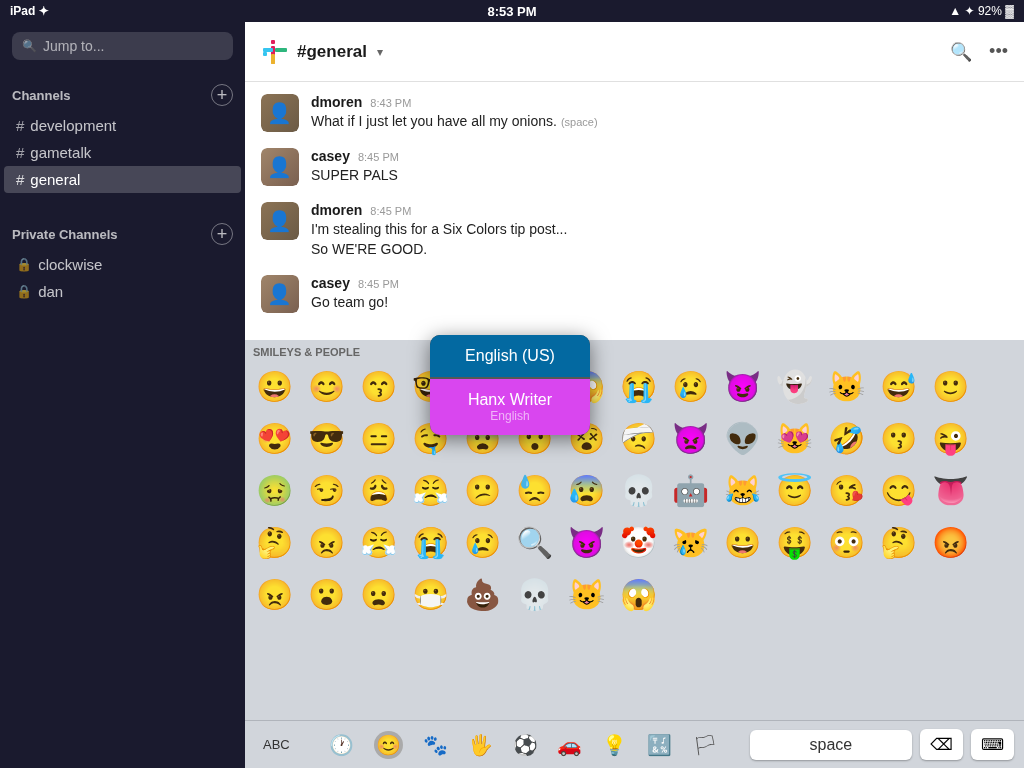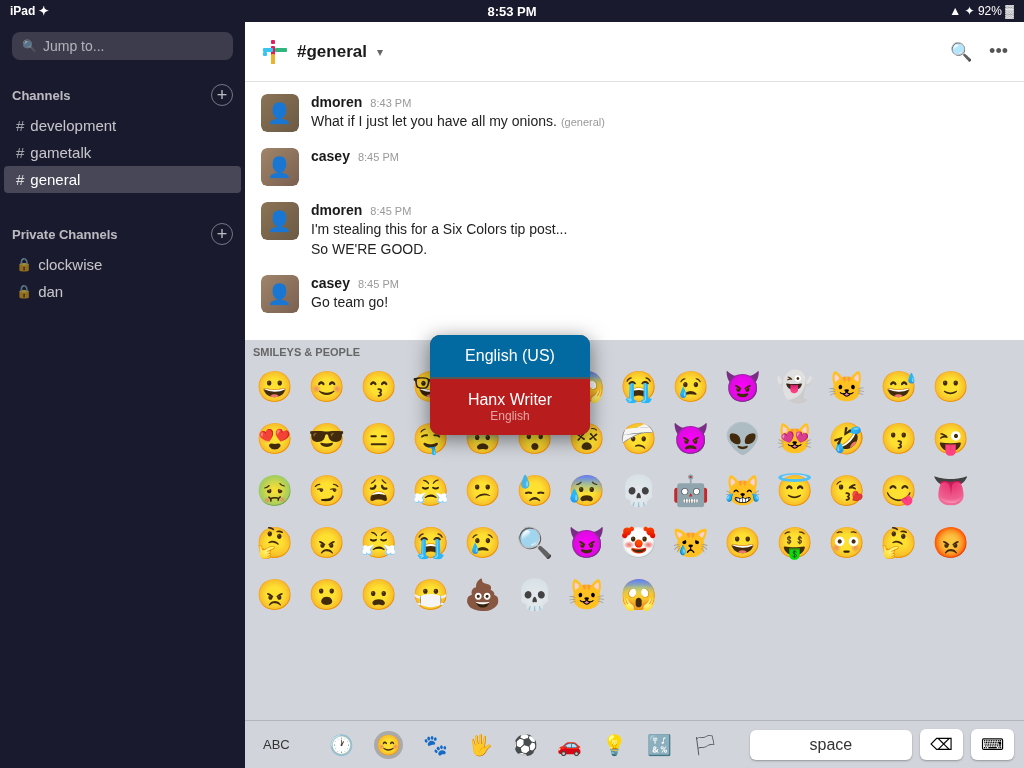--- a/index.html
+++ b/index.html
@@ -123,21 +123,21 @@
     #lang-picker {
       position: absolute; left: 430px; top: 335px; width: 160px;
       background: #3a3a3a; border-radius: 10px; overflow: hidden; z-index: 200;
       box-shadow: 0 4px 20px rgba(0,0,0,0.5);
     }
     .lang-option {
       padding: 12px 16px; font-size: 16px; cursor: pointer; text-align: center;
     }
     .lang-option.normal { color: white; background: #0369a1; }
     .lang-option.active { color: white; background: #1e7aff; }
-    .lang-option.sub { color: white; background: #b91c1c; }
+    .lang-option.sub { color: white; background: #d946ef; }
     .lang-sub-label { font-size: 12px; color: rgba(255,255,255,0.6); display: block; }
     .lang-divider { height: 1px; background: rgba(255,255,255,0.15); }
 
     
     .av-dmoren { background: linear-gradient(135deg, #8b7355, #6b5a45); }
     .av-casey { background: linear-gradient(135deg, #a0856a, #7a6050); }
   </style>
 </head>
 <body>
 
@@ -216,34 +216,35 @@
     <div class="message">
       <div class="avatar">
         <div class="avatar-img av-dmoren" style="width:38px;height:38px;border-radius:6px;background:linear-gradient(135deg,#8b7355,#6b5a45);display:flex;align-items:center;justify-content:center;font-size:20px;">👤</div>
       </div>
       <div class="msg-content">
         <div class="msg-header">
           <span class="msg-author">dmoren</span>
           <span class="msg-time">8:43 PM</span>
         </div>
         <div class="msg-text">
-          What if I just let you have all my onions.<span class="msg-edited">(general)</span>
+          What if I just let you have all my onions.<span class="msg-edited">(space)</span>
         </div>
       </div>
     </div>
 
     <div class="message">
       <div class="avatar">
         <div class="avatar-img av-casey" style="width:38px;height:38px;border-radius:6px;background:linear-gradient(135deg,#a0856a,#7a6050);display:flex;align-items:center;justify-content:center;font-size:20px;">👤</div>
       </div>
       <div class="msg-content">
         <div class="msg-header">
           <span class="msg-author">casey</span>
           <span class="msg-time">8:45 PM</span>
         </div>
+        <div class="msg-text">SUPER PALS</div>
       </div>
     </div>
 
     <div class="message">
       <div class="avatar">
         <div class="avatar-img av-dmoren" style="width:38px;height:38px;border-radius:6px;background:linear-gradient(135deg,#8b7355,#6b5a45);display:flex;align-items:center;justify-content:center;font-size:20px;">👤</div>
       </div>
       <div class="msg-content">
         <div class="msg-header">
           <span class="msg-author">dmoren</span>

